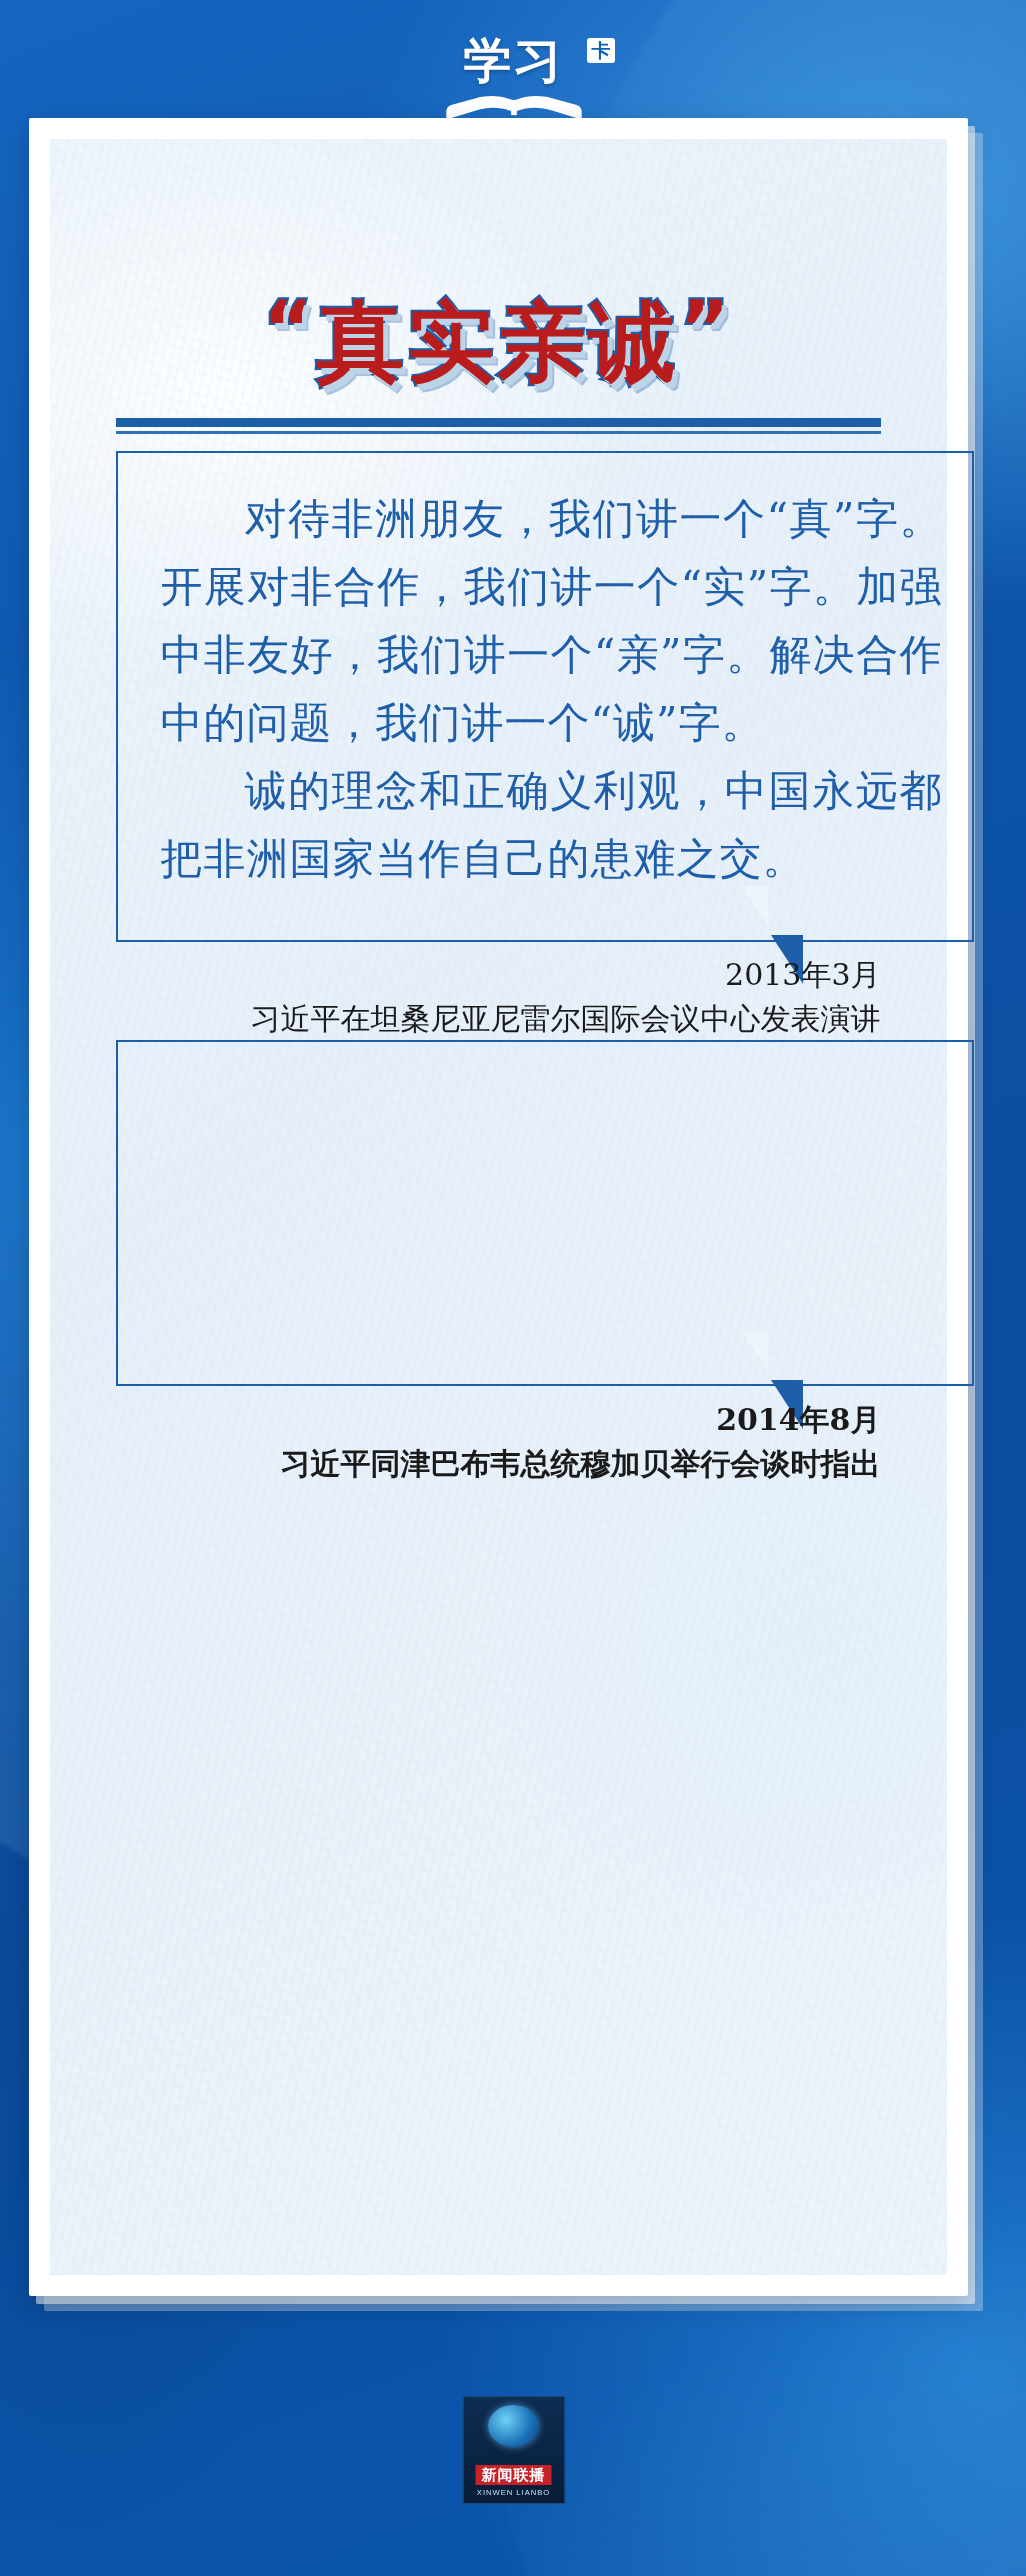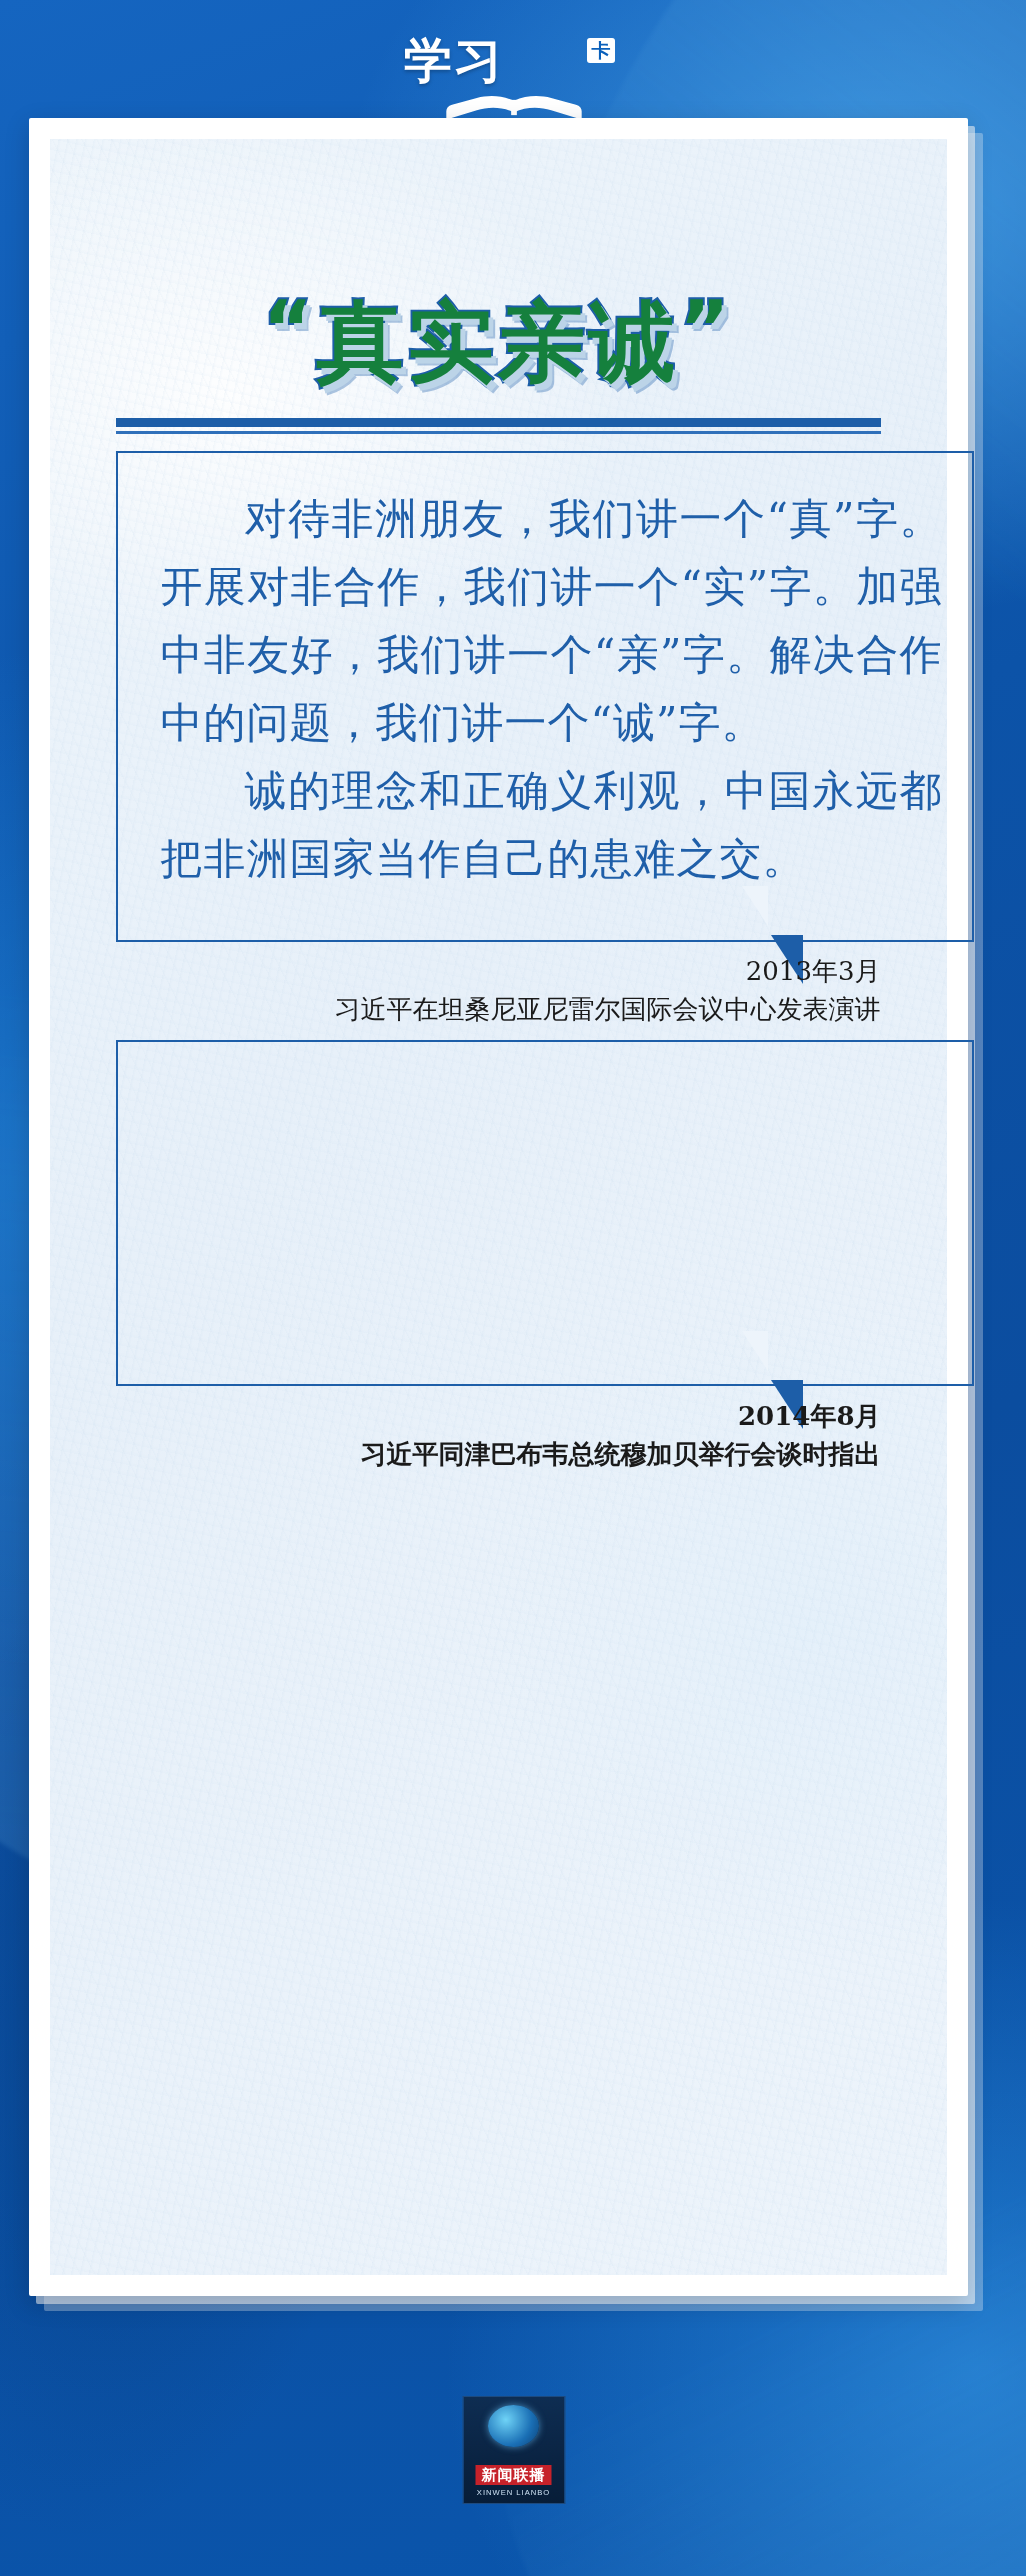--- a/index.html
+++ b/index.html
@@ -78,21 +78,21 @@
     display: inline-block;
     position: relative;
     width: 219px;
     height: 95px;
   }
   .logo-text {
     position: absolute;
     top: 1.9px;
     left: 0;
     width: 100%;
-    text-align: left;
+    text-align: center;
     color: #ffffff;
     font-size: 48px;
     font-weight: bold;
     letter-spacing: 1.9px;
     font-family: "DejaVu Sans", "Liberation Sans", sans-serif;
     text-shadow: 0 1.9px 3.8px rgba(0,0,0,.25);
   }
   .logo-card {
     position: absolute;
     right: 7.6px;
@@ -170,21 +170,21 @@
     left: 0; right: 0;
     top: 166px;
     text-align: center;
   }
   .title {
     display: inline-block;
     font-family: "DejaVu Sans", "Liberation Sans", sans-serif;
     font-size: 87px;
     font-weight: bold;
     letter-spacing: 3.8px;
-    color: #15803d;
+    color: #b91c1c;
     -webkit-text-stroke: 3.8px #1d5ea8;
     paint-order: stroke fill;
     text-shadow:
       4.8px 5.7px 0 #bcd4e8,
       6.7px 7.6px 0 rgba(29,94,168,.35);
   }
   .title .qm {
     font-size: 76px;
     vertical-align: top;
   }
@@ -248,21 +248,21 @@
   .qt2 { left: 124px; top: 957px; width: 782px; }
   .quote-text p { margin: 0; text-indent: 2em; }
 
   
   .attrib {
     position: absolute;
     right: 87px;
     text-align: right;
     color: #1a1a1a;
     font-family: "DejaVu Serif", "Liberation Serif", serif;
-    font-size: 26px;
+    font-size: 30px;
     line-height: 1.45;
   }
   .at1 { top: 835px; }
   .at2 { top: 1280px; font-weight: bold; }
 
   
   .footer-badge {
     position: absolute;
     left: 50%;
     transform: translateX(-50%);

